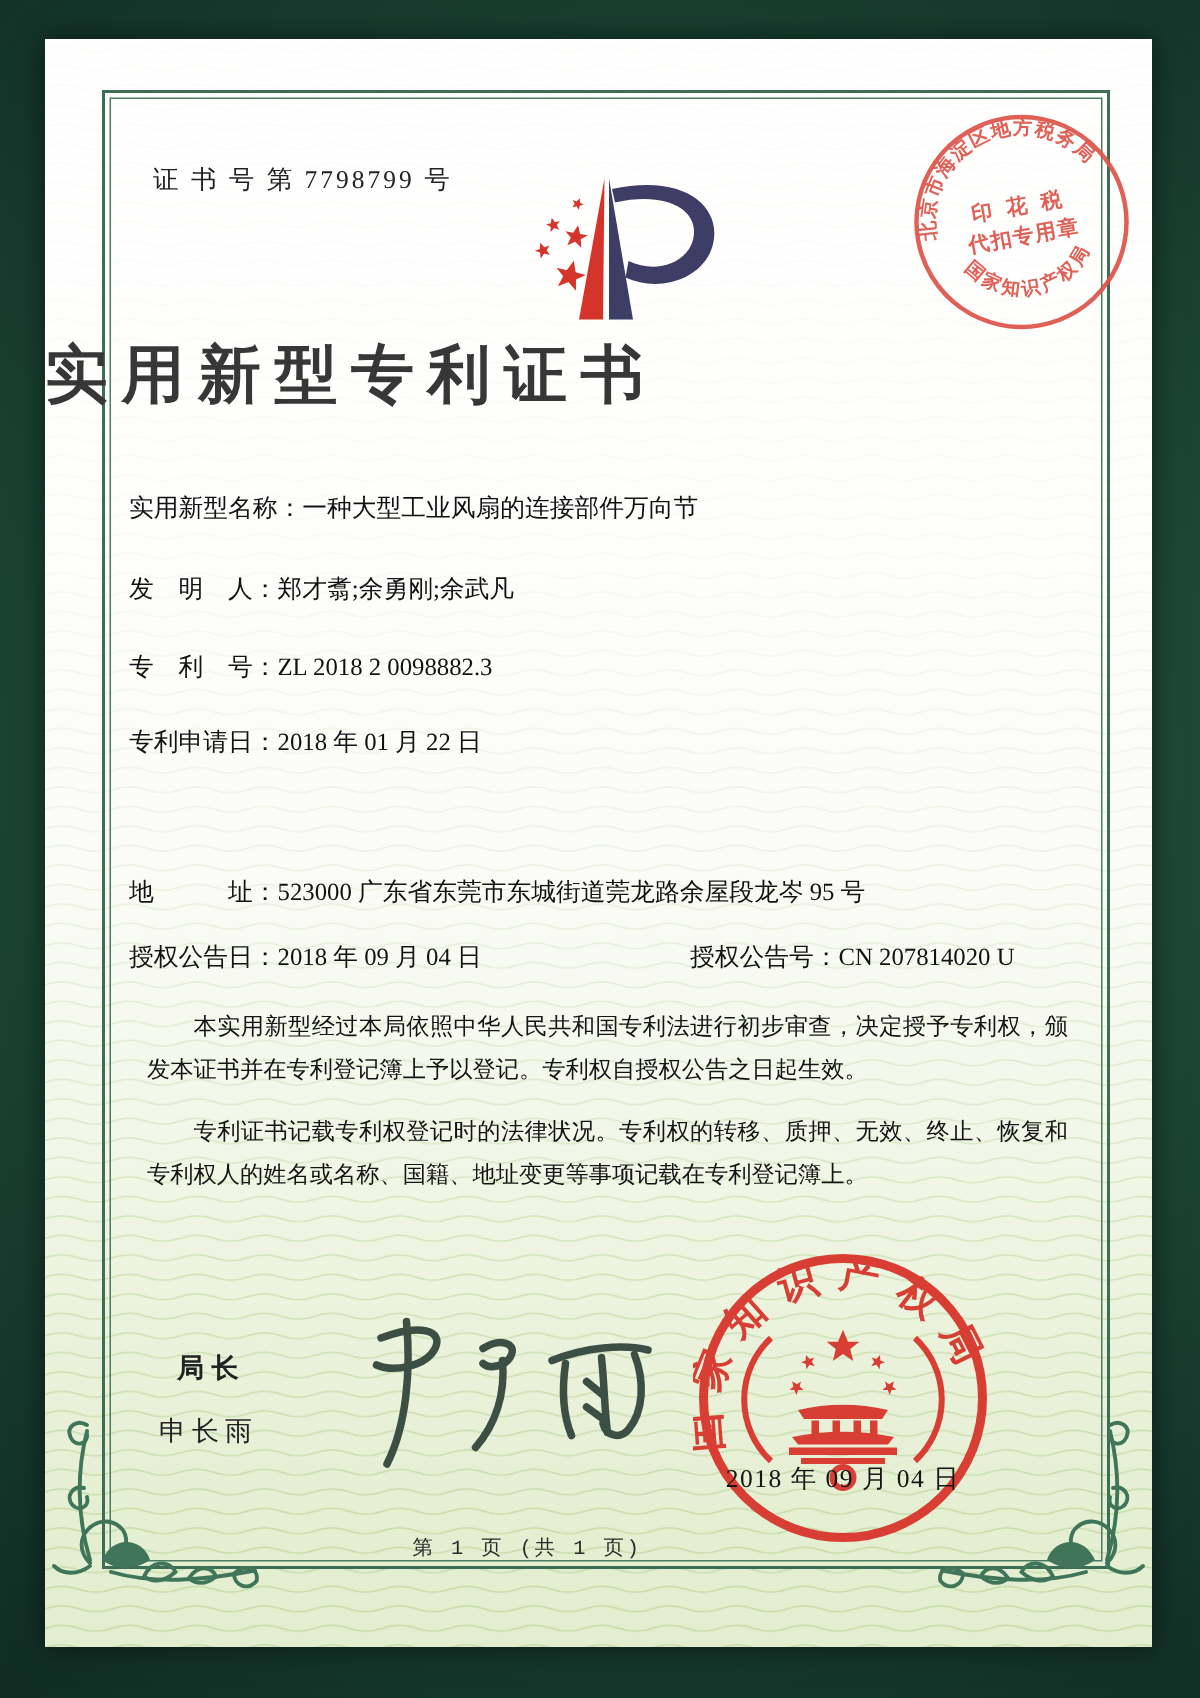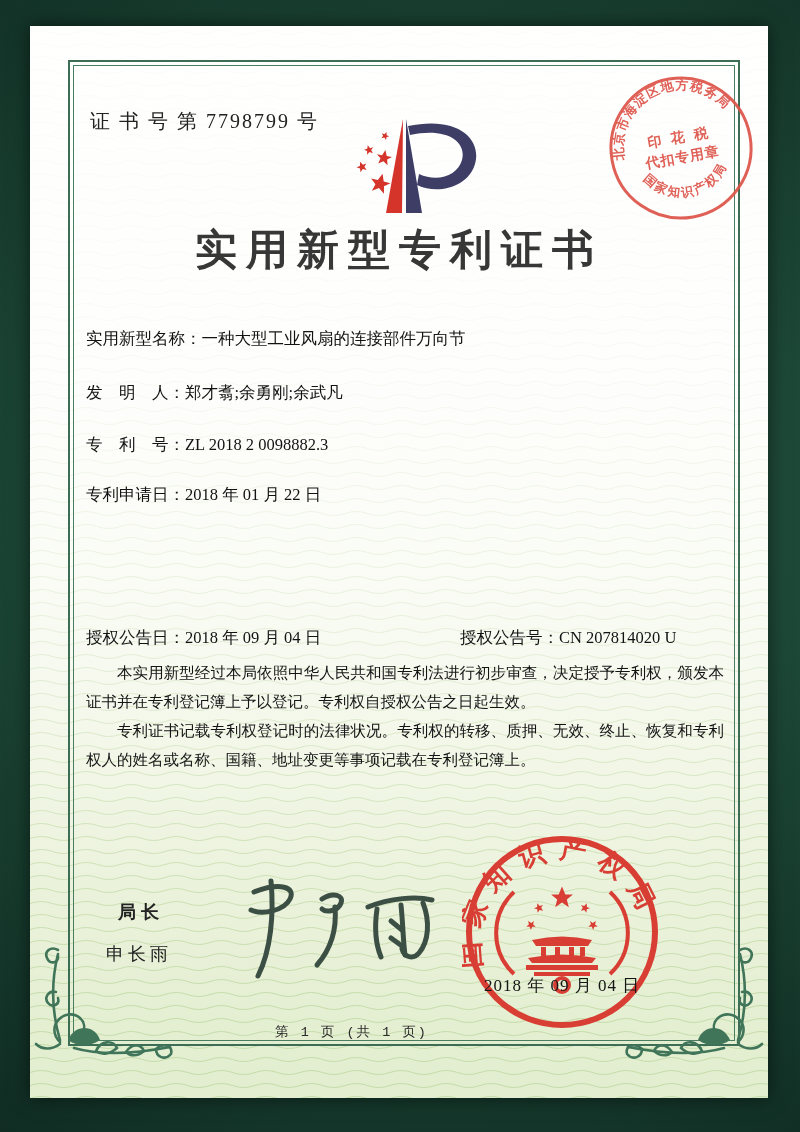--- a/index.html
+++ b/index.html
@@ -27,38 +27,38 @@
     position:absolute;left:38px;top:34px;width:672px;height:986px;
     border:2px solid #3c6e55;box-sizing:border-box;
   }
   .frame::after{
     content:"";position:absolute;inset:3px;border:1px solid #4a7c62;
   }
   .corner{position:absolute;width:150px;height:115px;}
   .corner.bl{left:0px;top:918px;}
   .corner.br{right:0px;top:918px;transform:scaleX(-1);}
   .cert-no{
-    position:absolute;left:60px;top:82px;font-size:20px;color:#222;
+    position:absolute;left:72px;top:82px;font-size:17px;color:#222;
     letter-spacing:2px;
   }
   .tax-stamp{position:absolute;left:575px;top:46px;width:152px;height:152px;transform:rotate(-10deg);opacity:.92;}
   .logo{position:absolute;left:292px;top:90px;width:170px;height:102px;}
   .title{
-    position:absolute;left:0;top:196px;width:738px;text-align:center;
+    position:absolute;left:0;top:196px;width:738px;
     font-size:42px;font-weight:bold;color:#373737;letter-spacing:9px;
   }
   .field{position:absolute;left:56px;font-size:16.5px;color:#121212;white-space:nowrap;}
   .f0{top:302px;} .f1{top:356px;} .f2{top:408px;} .f3{top:458px;} .f4{top:508px;} .f5{top:558px;}
   .grant-date{position:absolute;left:56px;top:601px;font-size:16.5px;color:#121212;}
   .grant-no{position:absolute;left:430px;top:601px;font-size:16.5px;color:#121212;}
   .body-text{
     position:absolute;left:56px;top:632px;width:638px;
     font-size:15.5px;line-height:29px;color:#141414;text-align:justify;
   }
-  .body-text p{margin:0;text-indent:2em;}
+  .body-text p{margin:12px;text-indent:2em;}
   .officer-title{position:absolute;left:88px;top:874px;font-size:18px;color:#222;letter-spacing:5px;font-weight:bold;}
   .officer-name{position:absolute;left:76px;top:916px;font-size:18px;color:#222;letter-spacing:4px;}
   .signature{position:absolute;left:188px;top:846px;width:230px;height:115px;}
   .seal{position:absolute;left:432px;top:806px;width:200px;height:200px;opacity:.95;}
   .seal-date{
     position:absolute;left:432px;top:948px;width:200px;text-align:center;
     font-size:17px;color:#151515;letter-spacing:1px;z-index:6;
   }
   .footer{
     position:absolute;left:0;top:997px;width:643px;text-align:center;
@@ -144,20 +144,21 @@
                  C116,66 136,58 140,43 C145,24 124,10 88,18 Z"></path>
       </g>
     </svg>
 
     <div class="title">实用新型专利证书</div>
 
     <div class="field f0"><span>实用新型名称：</span><span>一种大型工业风扇的连接部件万向节</span></div>
     <div class="field f1"><span>发　明　人：</span><span>郑才翥;余勇刚;余武凡</span></div>
     <div class="field f2"><span>专　利　号：</span><span>ZL 2018 2 0098882.3</span></div>
     <div class="field f3"><span>专利申请日：</span><span>2018 年 01 月 22 日</span></div>
+    <div class="field f5"><span>地　　　址：</span><span>523000 广东省东莞市东城街道莞龙路余屋段龙岑 95 号</span></div>
 
     <div class="grant-date"><span>授权公告日：</span><span>2018 年 09 月 04 日</span></div>
     <div class="grant-no"><span>授权公告号：</span><span>CN 207814020 U</span></div>
 
     <div class="body-text">
       <p>本实用新型经过本局依照中华人民共和国专利法进行初步审查，决定授予专利权，颁发本证书并在专利登记簿上予以登记。专利权自授权公告之日起生效。</p>
       <p>专利证书记载专利权登记时的法律状况。专利权的转移、质押、无效、终止、恢复和专利权人的姓名或名称、国籍、地址变更等事项记载在专利登记簿上。</p>
     </div>
 
     <div class="officer-title">局长</div>

